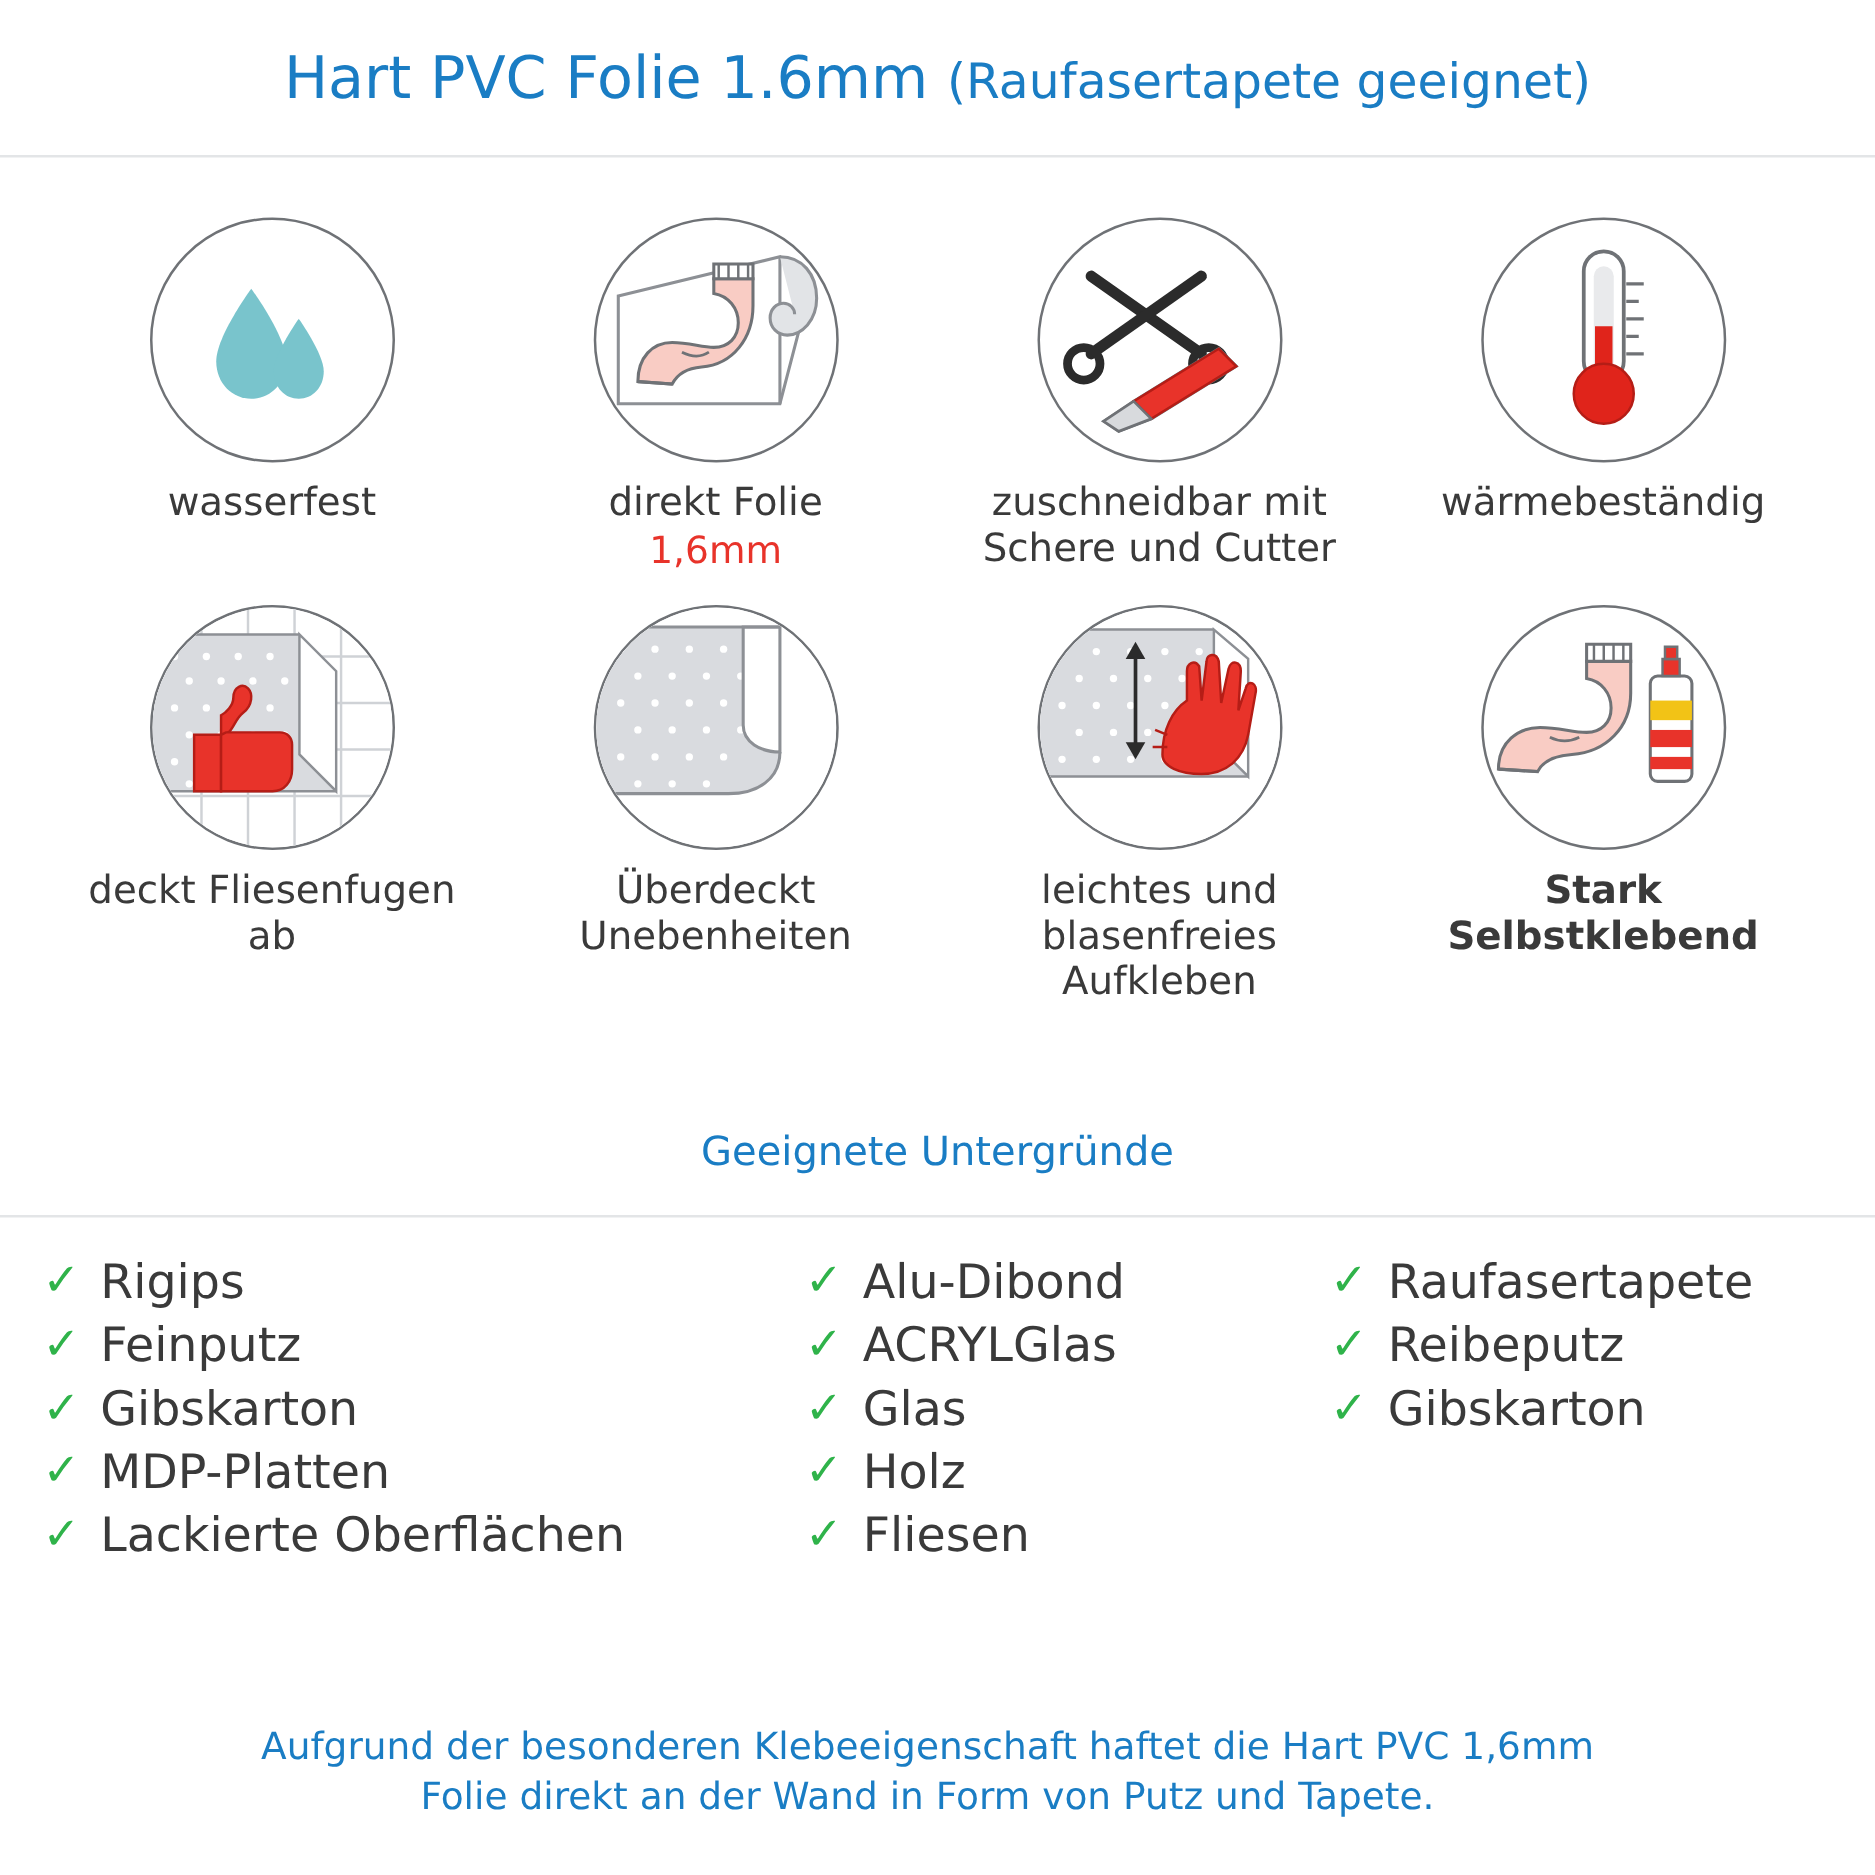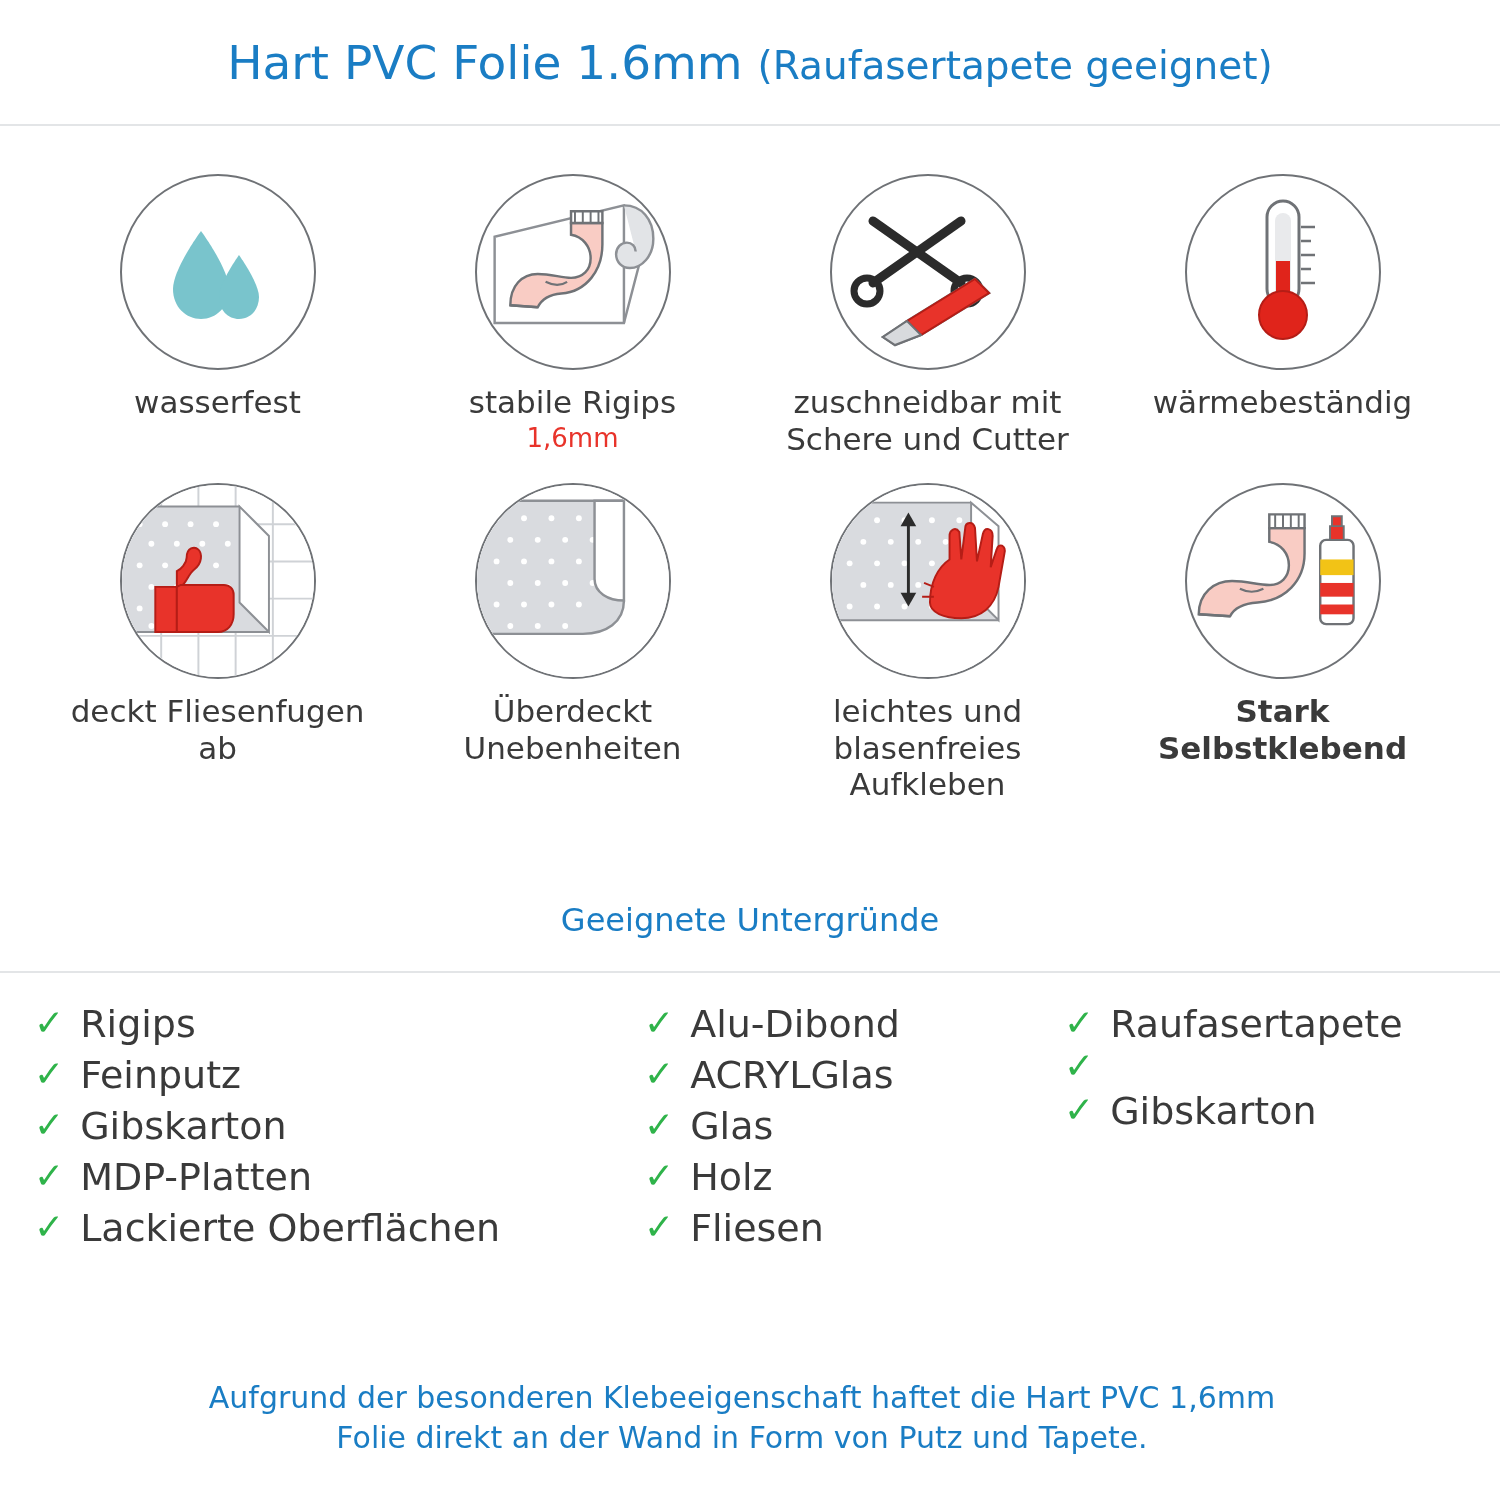--- a/index.html
+++ b/index.html
@@ -51,21 +51,21 @@
     text-align: center;
     font-size: 31px;
     line-height: 1.18;
     color: #3a3a3a;
     max-width: 330px;
   }
   .caption.bold { font-weight: 700; }
   .sub-red {
     display: block;
     color: #e8332a;
-    font-size: 26px;
+    font-size: 30px;
     margin-top: 2px;
   }
 
   
   .section-title-wrap {
     margin-top: 66px;
     height: 104px;
     display: flex; align-items: center; justify-content: center;
     border-bottom: 2px solid #e3e5e7;
   }
@@ -141,21 +141,21 @@
           <path d="M150 30 C168 30 180 44 180 64 C180 82 168 94 156 94 C148 94 142 88 142 80 C142 73 147 68 153 68 C158 68 162 72 162 77" fill="#e2e4e7" stroke="#8d9095" stroke-width="2.5"></path>
 
           <path d="M34 132 C34 112 46 100 62 100 C76 100 86 104 96 104 C108 104 116 96 116 84 C116 72 108 62 96 60 L96 48 L128 48 L128 70 C128 96 112 118 86 120 C74 121 66 126 62 134 Z" fill="#f9ccc4" stroke="#6f7276" stroke-width="2.5"></path>
           <path d="M96 48 L128 48 L128 36 L96 36 Z" fill="#ffffff" stroke="#6f7276" stroke-width="2.5"></path>
           <path d="M100 36 L100 48 M108 36 L108 48 M116 36 L116 48 M124 36 L124 48" stroke="#6f7276" stroke-width="2"></path>
           <path d="M70 108 C78 112 86 112 92 108" stroke="#6f7276" stroke-width="2.2" fill="none"></path>
           <path d="M34 132 L62 134" stroke="#6f7276" stroke-width="2.5" fill="none"></path>
         </svg>
       </div>
       <div class="caption">
-        <span>stabile Rigips</span>
+        <span>direkt Folie</span>
         <span class="sub-red">1,6mm</span>
       </div>
     </div>
 
     <div class="feature">
       <div class="circle">
         <svg width="170" height="170" viewBox="0 0 170 170">
 
           <path d="M30 34 L118 96" stroke="#2b2b2b" stroke-width="9" stroke-linecap="round"></path>
           <path d="M118 34 L30 96" stroke="#2b2b2b" stroke-width="9" stroke-linecap="round"></path>
@@ -404,20 +404,21 @@
       </div>
     </div>
 
     <div class="col">
       <div class="item">
         <span class="check">✓</span>
         <span>Raufasertapete</span>
       </div>
       <div class="item">
         <span class="check">✓</span>
+        <span>Reibeputz</span>
       </div>
       <div class="item">
         <span class="check">✓</span>
         <span>Gibskarton</span>
       </div>
     </div>
   </div>
 
   <div class="footer-note">
     <div>Aufgrund der besonderen Klebeeigenschaft haftet die Hart PVC 1,6mm</div>

